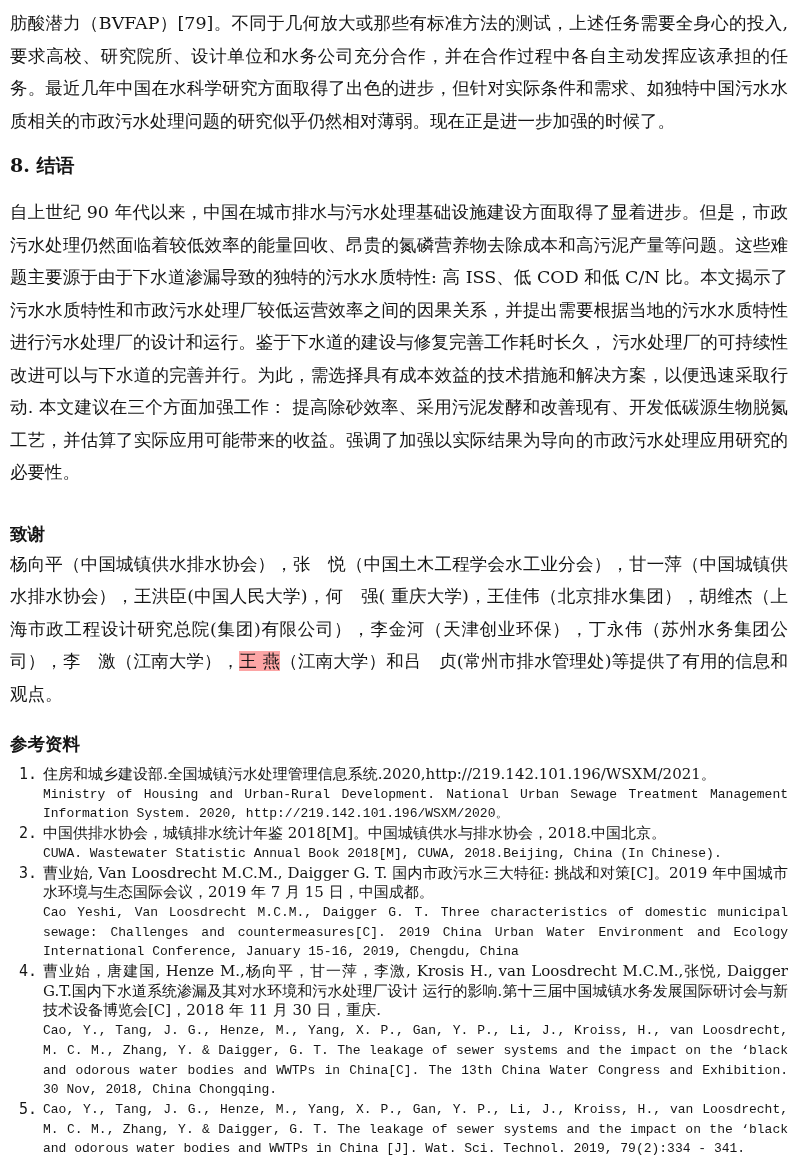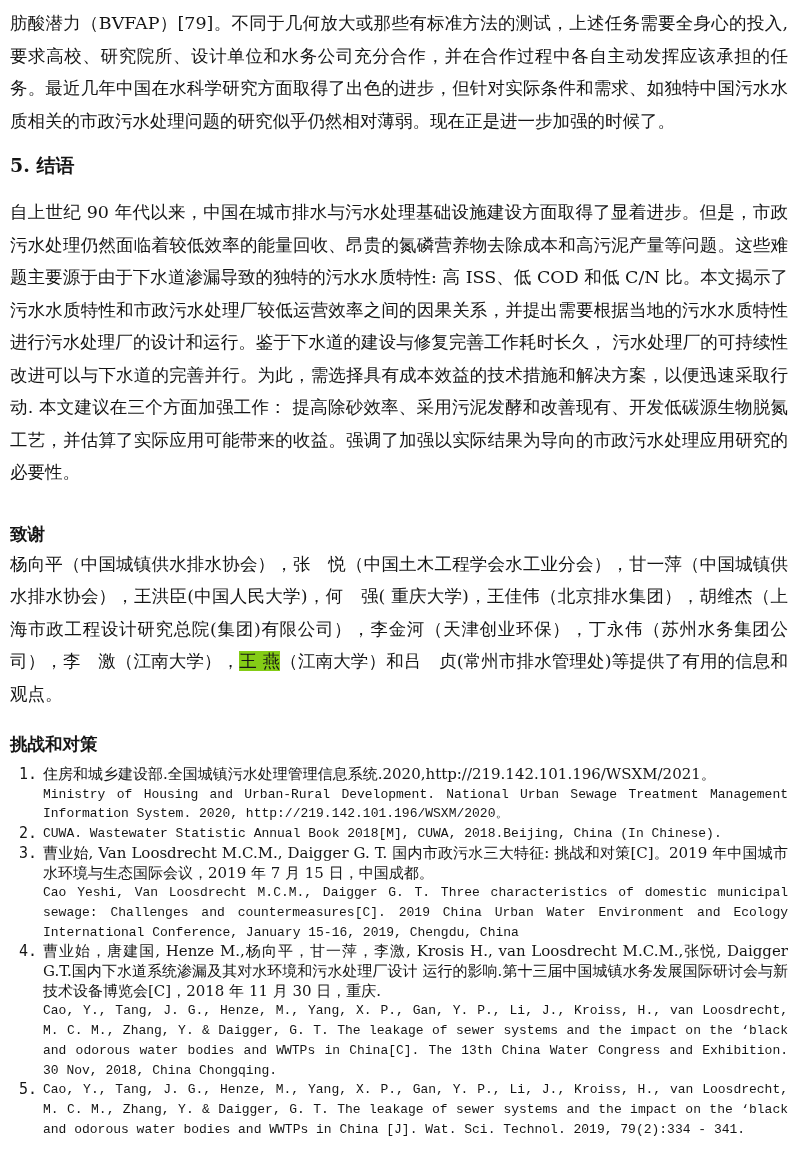--- a/index.html
+++ b/index.html
@@ -34,21 +34,21 @@
     font-size: 17.5px;
     font-weight: bold;
     line-height: 24px;
     margin: 0;
   }
   .conclusion-body { margin-top: 20px; }
   .ack-heading { margin-top: 33px; }
   .ack-body { margin-top: 2px; }
   .ref-heading { margin-top: 22px; }
   .highlight-name {
-    background: #84cc16;
+    background: #fca5a5;
   }
   .ref-list {
     margin-top: 9px;
   }
   .ref-item {
     display: flex;
     align-items: flex-start;
   }
   .ref-num {
     flex: none;
@@ -74,43 +74,44 @@
   }
   .ref-line:empty { display: none; }
 </style>
 </head>
 <body>
 
 <div class="doc">
 
   <p class="para">肪酸潜力（BVFAP）[79]。不同于几何放大或那些有标准方法的测试，上述任务需要全身心的投入, 要求高校、研究院所、设计单位和水务公司充分合作，并在合作过程中各自主动发挥应该承担的任务。最近几年中国在水科学研究方面取得了出色的进步，但针对实际条件和需求、如独特中国污水水质相关的市政污水处理问题的研究似乎仍然相对薄弱。现在正是进一步加强的时候了。</p>
 
-  <h2 class="section-heading">5.  结语</h2>
+  <h2 class="section-heading">8.  结语</h2>
 
   <p class="para conclusion-body">自上世纪 90 年代以来，中国在城市排水与污水处理基础设施建设方面取得了显着进步。但是，市政污水处理仍然面临着较低效率的能量回收、昂贵的氮磷营养物去除成本和高污泥产量等问题。这些难题主要源于由于下水道渗漏导致的独特的污水水质特性: 高 ISS、低 COD 和低 C/N 比。本文揭示了污水水质特性和市政污水处理厂较低运营效率之间的因果关系，并提出需要根据当地的污水水质特性进行污水处理厂的设计和运行。鉴于下水道的建设与修复完善工作耗时长久， 污水处理厂的可持续性改进可以与下水道的完善并行。为此，需选择具有成本效益的技术措施和解决方案，以便迅速采取行动. 本文建议在三个方面加强工作： 提高除砂效率、采用污泥发酵和改善现有、开发低碳源生物脱氮工艺，并估算了实际应用可能带来的收益。强调了加强以实际结果为导向的市政污水处理应用研究的必要性。</p>
 
   <h3 class="sub-heading ack-heading">致谢</h3>
 
   <p class="para ack-body"><span>杨向平（中国城镇供水排水协会），张　悦（中国土木工程学会水工业分会），甘一萍（中国城镇供水排水协会），王洪臣(中国人民大学)，何　强( 重庆大学)，王佳伟（北京排水集团），胡维杰（上海市政工程设计研究总院(集团)有限公司），李金河（天津创业环保），丁永伟（苏州水务集团公司），李　激（江南大学），</span><span class="highlight-name">王 燕</span><span>（江南大学）和吕　贞(常州市排水管理处)等提供了有用的信息和观点。</span></p>
 
-  <h3 class="sub-heading ref-heading">挑战和对策</h3>
+  <h3 class="sub-heading ref-heading">参考资料</h3>
 
   <div class="ref-list">
 
     <div class="ref-item">
       <div class="ref-num">1.</div>
       <div class="ref-body">
         <div class="ref-line cn">住房和城乡建设部.全国城镇污水处理管理信息系统.2020,http://219.142.101.196/WSXM/2021。</div>
         <div class="ref-line en">Ministry of Housing and Urban-Rural Development. National Urban Sewage Treatment Management Information System. 2020, http://219.142.101.196/WSXM/2020。</div>
       </div>
     </div>
 
     <div class="ref-item">
       <div class="ref-num">2.</div>
       <div class="ref-body">
+        <div class="ref-line cn">中国供排水协会，城镇排水统计年鉴 2018[M]。中国城镇供水与排水协会，2018.中国北京。</div>
         <div class="ref-line en">CUWA. Wastewater Statistic Annual Book 2018[M], CUWA, 2018.Beijing, China (In Chinese).</div>
       </div>
     </div>
 
     <div class="ref-item">
       <div class="ref-num">3.</div>
       <div class="ref-body">
         <div class="ref-line cn">曹业始, Van Loosdrecht M.C.M., Daigger G. T. 国内市政污水三大特征: 挑战和对策[C]。2019 年中国城市水环境与生态国际会议，2019 年 7 月 15 日，中国成都。</div>
         <div class="ref-line en">Cao Yeshi, Van Loosdrecht M.C.M., Daigger G. T. Three characteristics of domestic municipal sewage: Challenges and countermeasures[C]. 2019 China Urban Water Environment and Ecology International Conference, January 15-16, 2019, Chengdu, China</div>
       </div>

